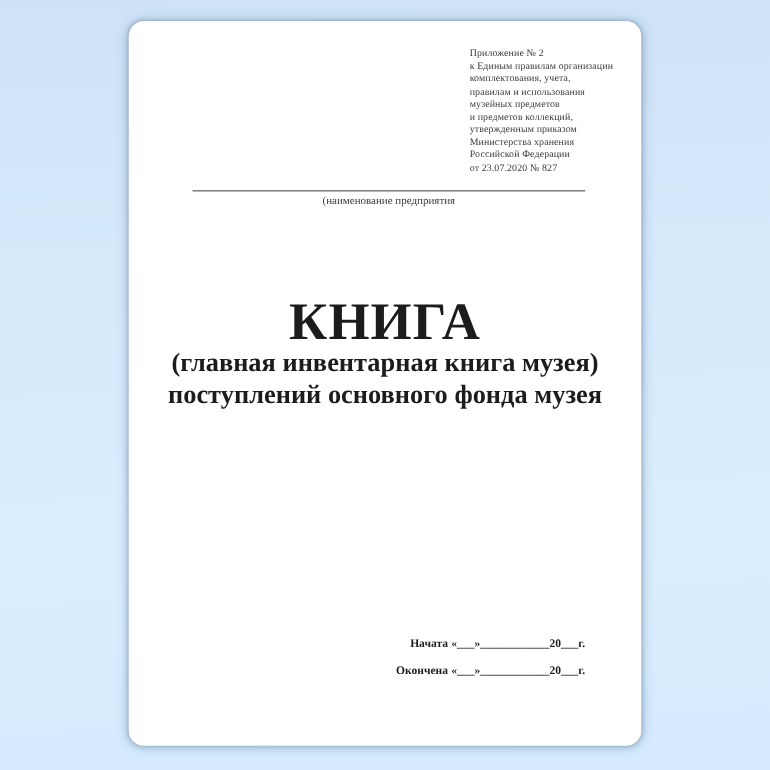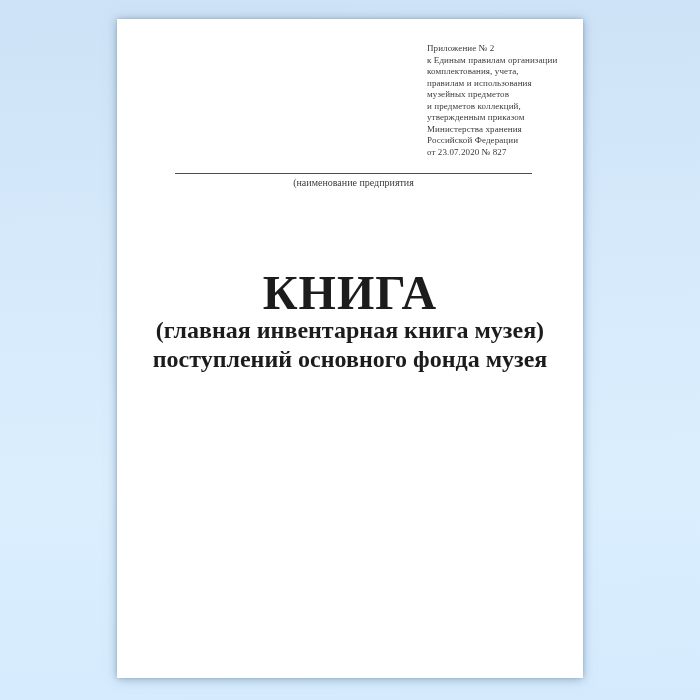--- a/index.html
+++ b/index.html
@@ -7,20 +7,21 @@
   body{
     font-family:"Liberation Serif","DejaVu Serif",serif;
     background:linear-gradient(178deg,#cde2f6 0%,#d5e9fb 35%,#daeefe 68%,#d5ebfd 100%);
     position:relative;
   }
   .stage{ position:absolute; inset:0; }
   .page{
     position:absolute; left:117px; top:19px; width:466px; height:659px;
     background:#ffffff;
     box-shadow:0 1px 10px rgba(96,124,156,0.55), 0 0 3px rgba(96,124,156,0.35);
+    border-radius:14px;
   }
   .corner-note{
     position:absolute; left:310px; top:24px;
     font-size:9px; line-height:11.5px; color:#3b3b3b;
     text-align:left; letter-spacing:0.1px;
   }
   .org-field{
     position:absolute; left:58px; top:154px; width:357px;
     border-top:1px solid #4f4f4f;
   }
@@ -67,15 +68,23 @@
     <div class="org-field">
       <div class="org-caption">(наименование предприятия</div>
     </div>
 
     <div class="title-block">
       <div class="main-title">КНИГА</div>
       <div class="subtitle">(главная инвентарная книга музея)</div>
       <div class="subtitle">поступлений основного фонда музея</div>
     </div>
 
+    <div class="dates">
+      <div class="date-row">
+        <span class="date-label">Начата</span><span>«___»____________20___г.</span>
+      </div>
+      <div class="date-row">
+        <span class="date-label">Окончена</span><span>«___»____________20___г.</span>
+      </div>
+    </div>
 
   </div>
 </div>
 
 </body></html>

